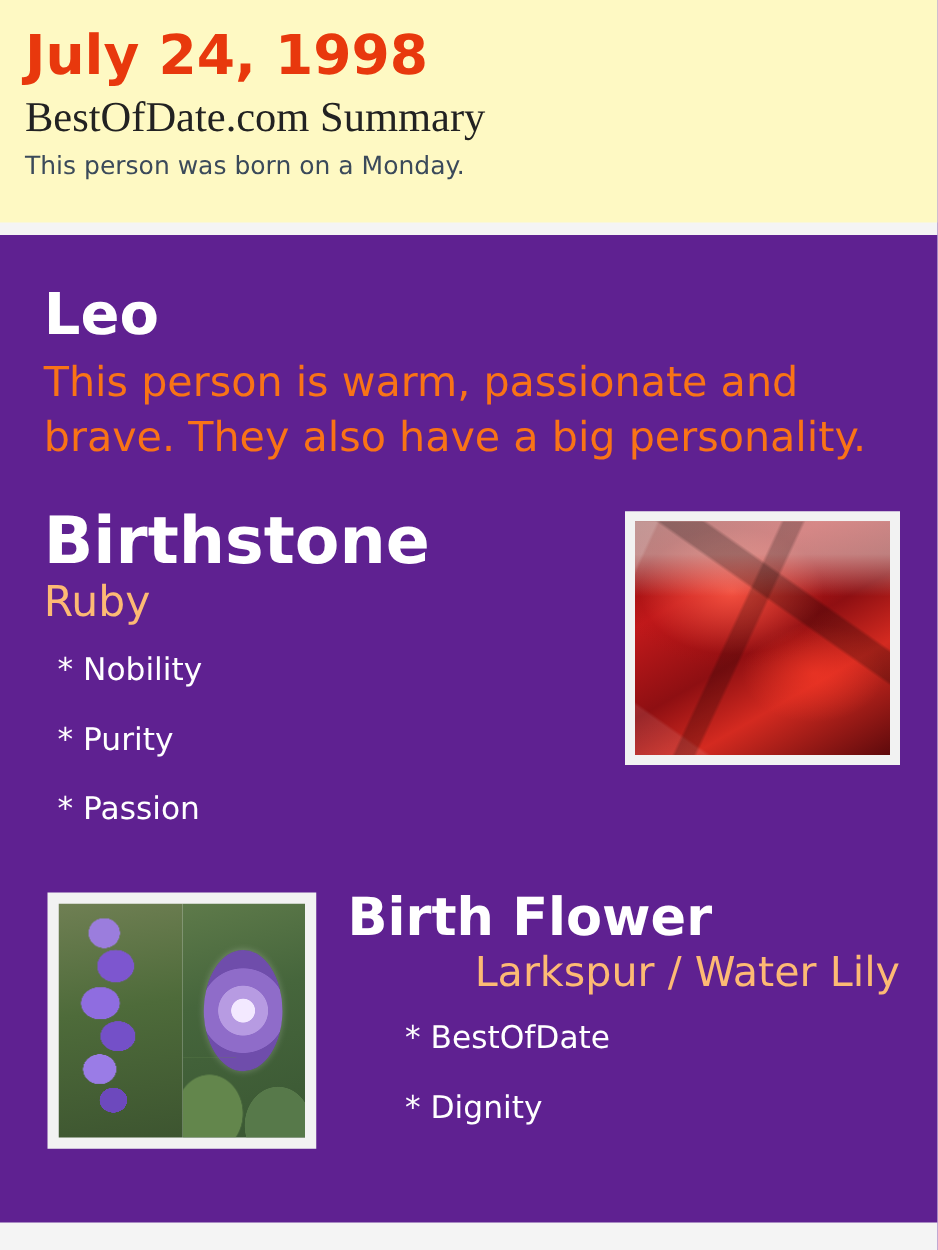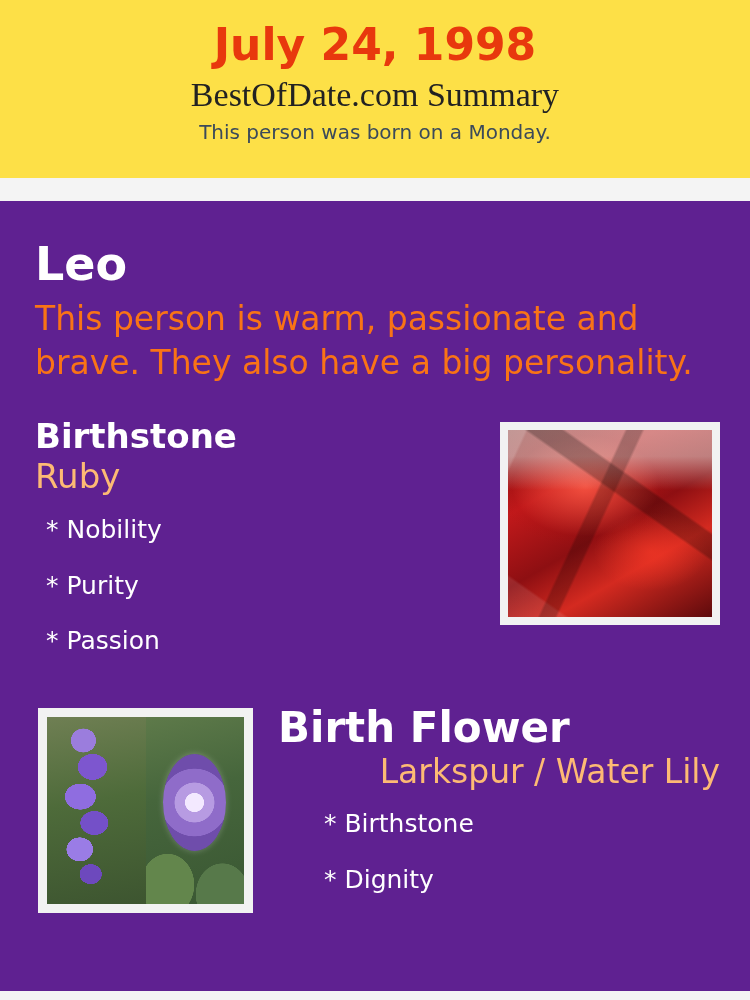--- a/index.html
+++ b/index.html
@@ -15,23 +15,23 @@
   }
   .page {
     position: relative;
     width: 750px;
     height: 1000px;
     background: #f4f4f4;
   }
 
   
   .header {
-    background: #fde047;
+    background: #fef9c3;
     padding: 22px 20px 14px 20px;
-    text-align: center;
+    text-align: left;
     box-sizing: border-box;
     height: 178px;
   }
   .header-date {
     color: #e8380d;
     font-size: 44px;
     font-weight: bold;
     line-height: 1.05;
     letter-spacing: 0px;
     margin: 0 0 8px 0;
@@ -48,21 +48,21 @@
     color: #3b4a5a;
     font-size: 20px;
     line-height: 1.2;
     margin: 0;
   }
 
   
   .body-panel {
     position: absolute;
     left: 0;
-    top: 201px;
+    top: 188px;
     width: 750px;
     height: 790px;
     background: #5f2191;
     box-sizing: border-box;
     padding: 30px 30px 0 30px;
     color: #ffffff;
   }
 
   .zodiac-name {
     font-size: 46px;
@@ -83,21 +83,21 @@
   .stone-row {
     position: relative;
     margin-top: 34px;
     min-height: 220px;
   }
   .stone-text {
     width: 440px;
     margin-left: 5px;
   }
   .section-title {
-    font-size: 34px;
+    font-size: 52px;
     font-weight: bold;
     line-height: 1.05;
     margin: 0 0 2px 0;
     color: #ffffff;
   }
   .section-value {
     font-size: 34px;
     line-height: 1.2;
     margin: 0 0 6px 0;
     color: #fdba74;
@@ -270,20 +270,20 @@
       <div class="flower-photo">
         <div class="flower-img">
           <div class="flower-left"></div>
           <div class="flower-right"></div>
         </div>
       </div>
       <div class="flower-text">
         <div class="section-title">Birth Flower</div>
         <div class="section-value">Larkspur / Water Lily</div>
         <div class="flower-bullets">
-          <div class="bullet">* Birthstone</div>
+          <div class="bullet">* BestOfDate</div>
           <div class="bullet">* Dignity</div>
         </div>
       </div>
     </div>
 
   </div>
 </div>
 
 </body></html>

